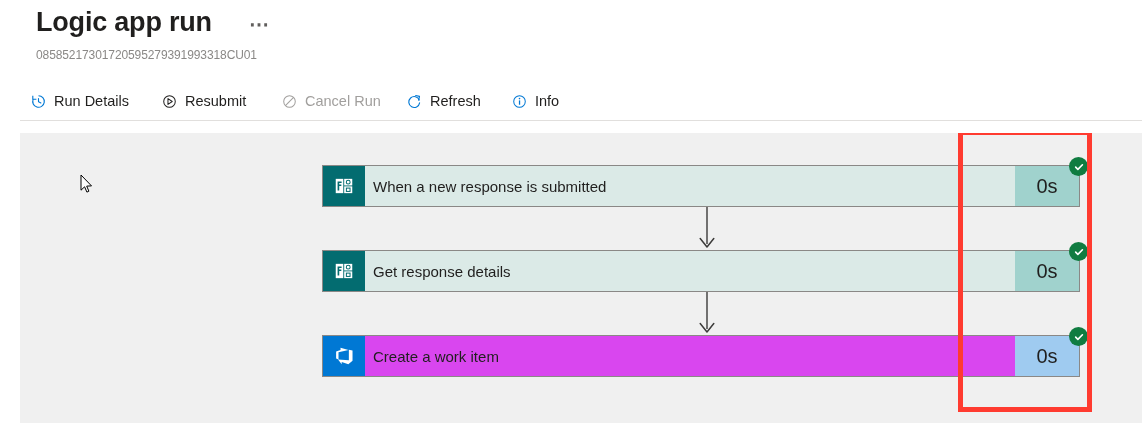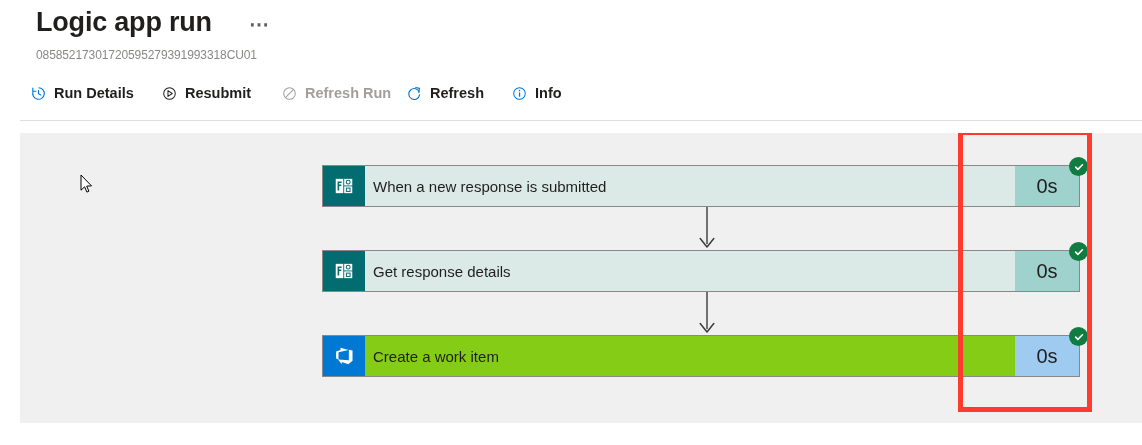--- a/index.html
+++ b/index.html
@@ -52,24 +52,23 @@
     color: #8a8886;
     letter-spacing: -0.1px;
     line-height: 18px;
     white-space: nowrap;
   }
 
   
   #commandbar {
     position: absolute;
     left: 0;
-    top: 76px;
+    top: 84px;
     width: 962px;
     height: 35px;
-    font-weight: bold;
   }
   .cmd {
     position: absolute;
     top: 0;
     height: 34px;
     display: flex;
     align-items: center;
     gap: 7px;
     padding: 0 6px;
     cursor: pointer;
@@ -174,21 +173,21 @@
     display: flex;
     align-items: center;
     justify-content: center;
   }
 
   
   .theme-forms { background: #dbeae7; }
   .theme-forms .card-icon { background: #036c70; }
   .theme-forms .card-duration { background: #a0d2cd; }
   
-  .theme-devops { background: #84cc16; }
+  .theme-devops { background: #d946ef; }
   .theme-devops .card-icon { background: #0078d4; }
   .theme-devops .card-duration { background: #9fcbf0; }
 
   #card-1 { top: 32px; }
   #card-2 { top: 117px; }
   #card-3 { top: 202px; }
 
   
   .connector {
     position: absolute;
@@ -244,21 +243,21 @@
     <span class="cmd-label">Resubmit</span>
   </div>
 
   <div class="cmd disabled" id="cmd-cancel-run">
     <span class="cmd-ico">
       <svg viewBox="0 0 20 20" width="17" height="17">
         <circle cx="10" cy="10" r="6.8" fill="none" stroke="#a19f9d" stroke-width="1.2"></circle>
         <line x1="5.2" y1="14.8" x2="14.8" y2="5.2" stroke="#a19f9d" stroke-width="1.2"></line>
       </svg>
     </span>
-    <span class="cmd-label">Refresh Run</span>
+    <span class="cmd-label">Cancel Run</span>
   </div>
 
   <div class="cmd" id="cmd-info">
     <span class="cmd-ico">
       <svg viewBox="0 0 20 20" width="17" height="17">
         <circle cx="10" cy="10" r="6.8" fill="none" stroke="#0078d4" stroke-width="1.2"></circle>
         <circle cx="10" cy="6.6" r="0.95" fill="#0078d4"></circle>
         <rect x="9.3" y="8.7" width="1.5" height="5.1" fill="#0078d4"></rect>
       </svg>
     </span>

